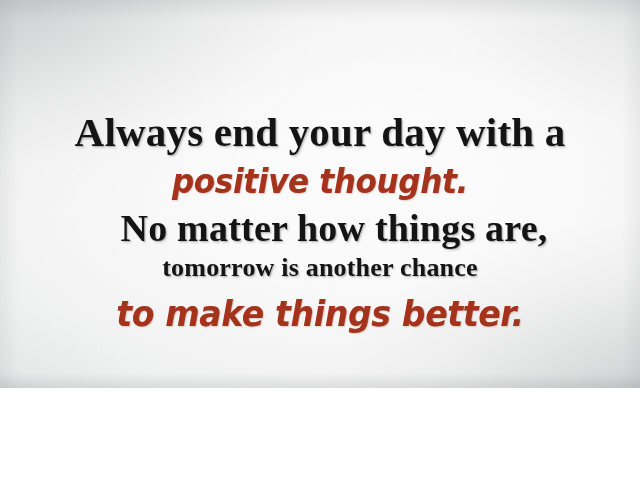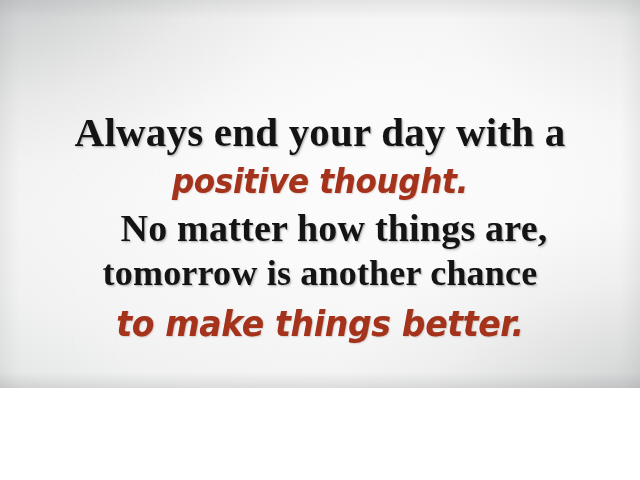--- a/index.html
+++ b/index.html
@@ -121,21 +121,21 @@
     letter-spacing: -0.3px;
     text-shadow:
       0.5px 0.5px 0 rgba(120,50,30,0.30),
       1px 1.5px 1.5px rgba(110,50,30,0.20);
     transform: scaleY(1.06);
   }
 
   #line1 { font-size: 41px; margin-top: 0;   }
   #line2 { font-size: 31px; margin-top: 13px; }
   #line3 { font-size: 38px; margin-top: 12px; padding-left: 28px; }
-  #line4 { font-size: 36px; margin-top: 8px;  }
+  #line4 { font-size: 26px; margin-top: 8px;  }
   #line5 { font-size: 33px; margin-top: 16px; }
 
   
   .bg-noise {
     position: absolute;
     inset: 0;
     opacity: 0.035;
     background-image:
       radial-gradient(circle at 12% 28%, #777 0.6px, transparent 0.7px),
       radial-gradient(circle at 37% 61%, #777 0.6px, transparent 0.7px),

